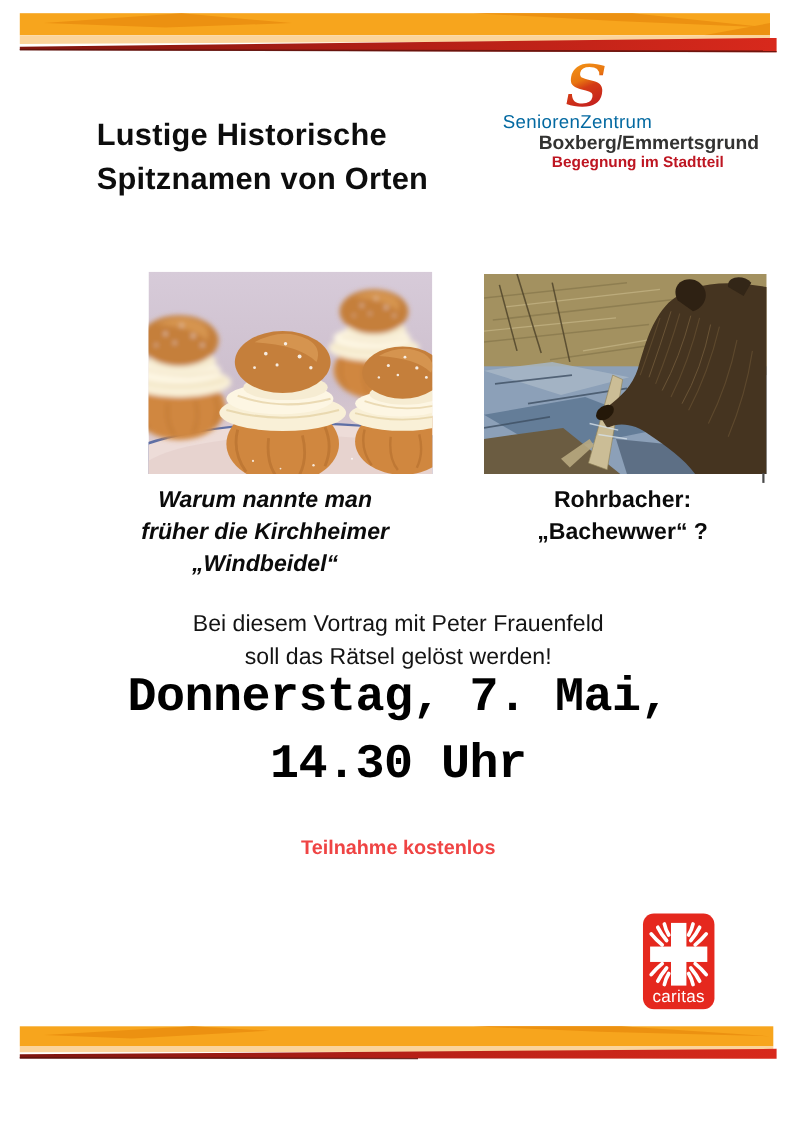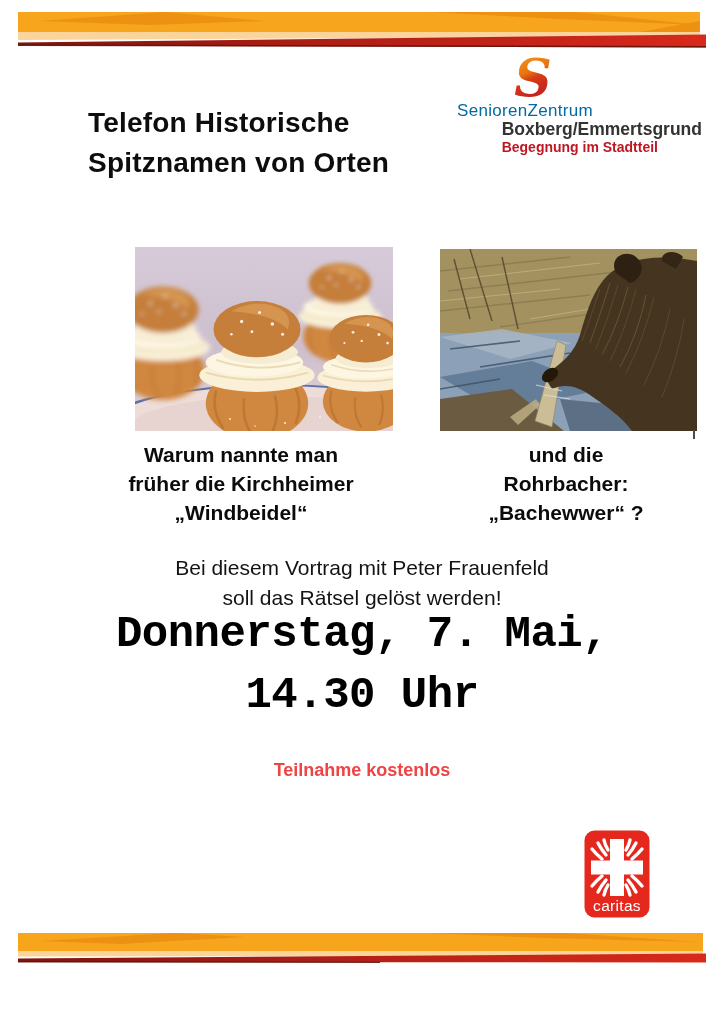--- a/index.html
+++ b/index.html
@@ -15,31 +15,31 @@
   .title{
     position:absolute; left:88px; top:84px; width:480px;
     font-weight:700; font-size:28px; line-height:40px; color:#0d0d0d;
     letter-spacing:.2px;
   }
   .title span{display:block;}
 
   .org-logo{position:absolute; left:440px; top:52px; width:270px; height:108px;}
   .org-s{position:absolute; left:72px; top:0; width:40px; height:52px;}
   .org-l1{position:absolute; left:17px; top:49px; font-size:17px; color:#0369a1; letter-spacing:.3px;text-align:right;}
-  .org-l2{position:absolute; right:8px; top:67px; font-size:17.5px; font-weight:700; color:#333332;}
+  .org-l2{position:absolute; right:20px; top:67px; font-size:17.5px; font-weight:700; color:#333332;}
   .org-l3{position:absolute; right:52px; top:87px; font-size:14px; font-weight:700; color:#BE1622;}
 
   .figure{position:absolute; overflow:visible;}
   .fig-left{left:135px; top:247px; width:258px; height:184px;}
   .fig-right{left:440px; top:249px; width:257px; height:182px;}
   .figure svg{display:block;}
   .photo-tick{position:absolute; right:2px; bottom:-8px; width:2px; height:9px; background:#4a4a4a;}
 
   .caption{position:absolute; text-align:center; font-weight:700; font-size:21px; line-height:29px; color:#0b0b0b;}
-  .cap-left{left:100px; top:440px; width:282px;}
+  .cap-left{left:100px; top:440px; width:282px;font-style:italic;}
   .cap-right{left:446px; top:440px; width:240px;}
   .caption span{display:block;}
 
   .intro{position:absolute; left:0; top:553px; width:724px; text-align:center;
     font-size:21px; line-height:30px; color:#141414;}
   .intro span{display:block;}
 
   .big-date{position:absolute; left:0; top:604px; width:724px; text-align:center;
     font-family:Liberation Mono, monospace; font-weight:700; font-size:44px; line-height:61px;
     color:#000; letter-spacing:-.5px;}
@@ -69,21 +69,21 @@
     <rect x="18" y="4" width="682" height="20" fill="#F7A51D"></rect>
     <polygon points="40,13 165,4 265,13 150,17" fill="#EC9111"></polygon>
     <polygon points="430,4 575,4 700,17 560,11" fill="#EC9111"></polygon>
     <polygon points="640,24 700,13 700,24" fill="#EC9111"></polygon>
     <polygon points="18,24 700,24 700,28.5 18,32" fill="#FBD49B"></polygon>
     <polygon points="18,34.5 706,26.5 706,39.5 18,37.5" fill="url(#redGradTop)"></polygon>
     <polygon points="18,36.5 706,38 706,39.5 18,38" fill="#5C120C" opacity="0.85"></polygon>
   </svg>
 
   <h1 class="title">
-    <span>Telefon Historische</span>
+    <span>Lustige Historische</span>
     <span>Spitznamen von Orten</span>
   </h1>
 
   <div class="org-logo">
     <svg class="org-s" viewBox="0 0 36 52" aria-hidden="true">
       <defs>
         <linearGradient id="sGrad" x1="0.1" y1="0" x2="0.35" y2="1">
           <stop offset="0" stop-color="#F9A51A"></stop>
             <stop offset="0.45" stop-color="#E87511"></stop>
           <stop offset="0.58" stop-color="#D43B16"></stop>
@@ -201,21 +201,20 @@
     </svg>
     <div class="photo-tick"></div>
   </div>
 
   <div class="caption cap-left">
     <span>Warum nannte man</span>
     <span>früher die Kirchheimer</span>
     <span>„Windbeidel“</span>
   </div>
   <div class="caption cap-right">
-    <span>und die</span>
     <span>Rohrbacher:</span>
     <span>„Bachewwer“ ?</span>
   </div>
 
   <div class="intro">
     <span>Bei diesem Vortrag mit Peter Frauenfeld</span>
     <span>soll das Rätsel gelöst werden!</span>
   </div>
 
   <div class="big-date">

